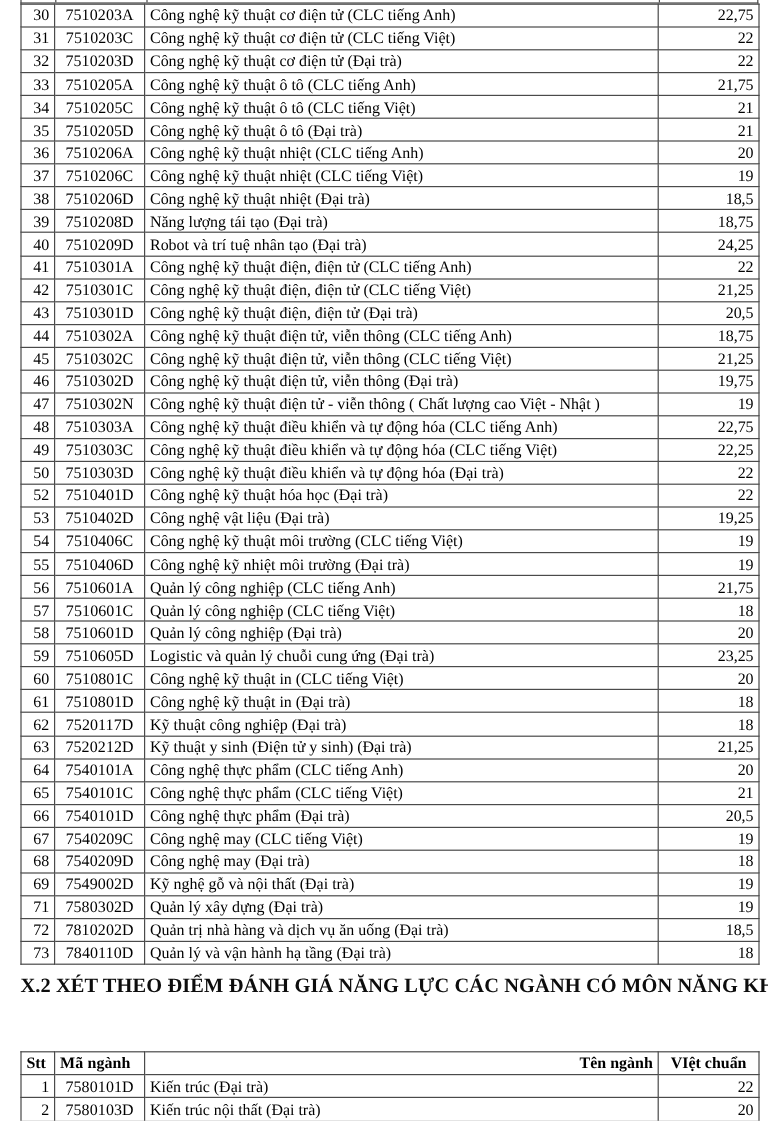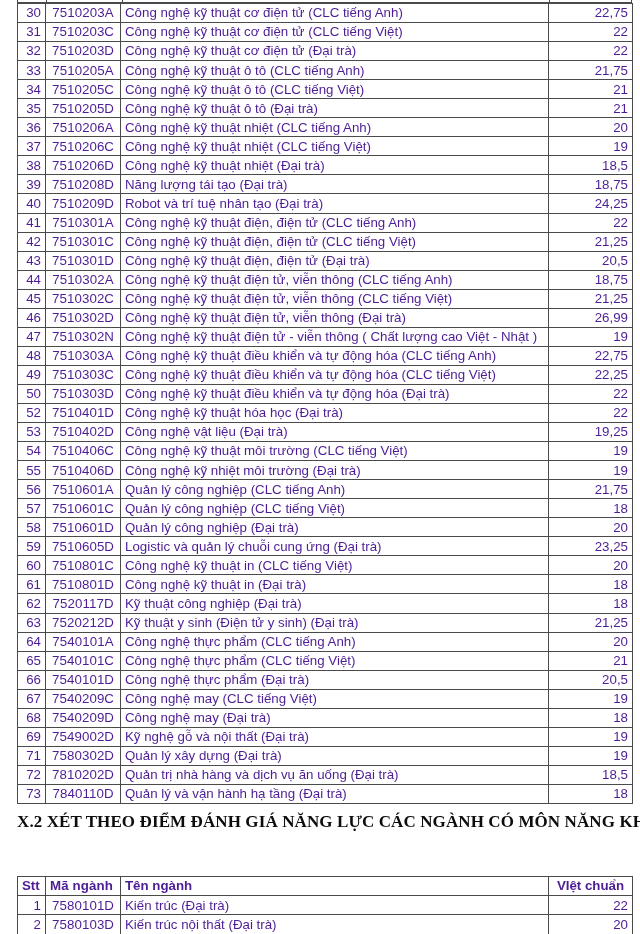--- a/index.html
+++ b/index.html
@@ -21,23 +21,23 @@
     position: relative;
     width: 640px;
     height: 934px;
     background: #ffffff;
   }
 
   
   table.grid {
     border-collapse: collapse;
     table-layout: fixed;
-    font-family: Liberation Sans, sans-serif;
+    font-family: Liberation Serif, serif;
     font-size: 13.3px;
-    color: #4c1d95;
+    color: #000000;
   }
   table.grid td, table.grid th {
     border: 1px solid #4a4a4a;
     padding: 0 4px;
     line-height: 1;
     vertical-align: middle;
     white-space: nowrap;
     overflow: hidden;
     font-weight: normal;
   }
@@ -94,21 +94,21 @@
   }
 
   
   #table-talent-majors {
     position: absolute;
     left: 17px;
     top: 876px;
   }
   #table-talent-majors tr { height: 19.2px; }
   #table-talent-majors thead td { text-align: left; font-weight: bold; }
-  #table-talent-majors thead td.h-name { text-align: left; margin-left: 24px; }
+  #table-talent-majors thead td.h-name { text-align: right; margin-left: 24px; }
 </style>
 </head>
 <body>
 
 <div class="page">
 
   <div class="top-sliver">
     <div class="v1"></div>
     <div class="v2"></div>
     <div class="v3"></div>
@@ -209,21 +209,21 @@
         <tr>
           <td class="col-stt">45</td>
           <td class="col-code">7510302C</td>
           <td class="col-name">Công nghệ kỹ thuật điện tử, viễn thông (CLC tiếng Việt)</td>
           <td class="col-score">21,25</td>
         </tr>
         <tr>
           <td class="col-stt">46</td>
           <td class="col-code">7510302D</td>
           <td class="col-name">Công nghệ kỹ thuật điện tử, viễn thông (Đại trà)</td>
-          <td class="col-score">26,99</td>
+          <td class="col-score">19,75</td>
         </tr>
         <tr>
           <td class="col-stt">47</td>
           <td class="col-code">7510302N</td>
           <td class="col-name">Công nghệ kỹ thuật điện tử - viễn thông ( Chất lượng cao Việt - Nhật )</td>
           <td class="col-score">19</td>
         </tr>
         <tr>
           <td class="col-stt">48</td>
           <td class="col-code">7510303A</td>

